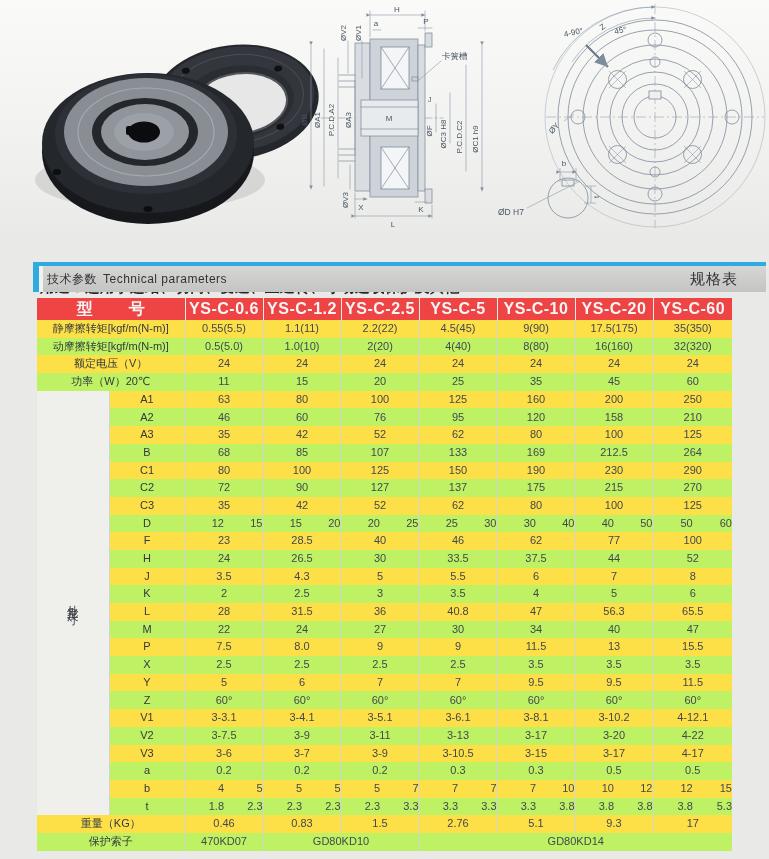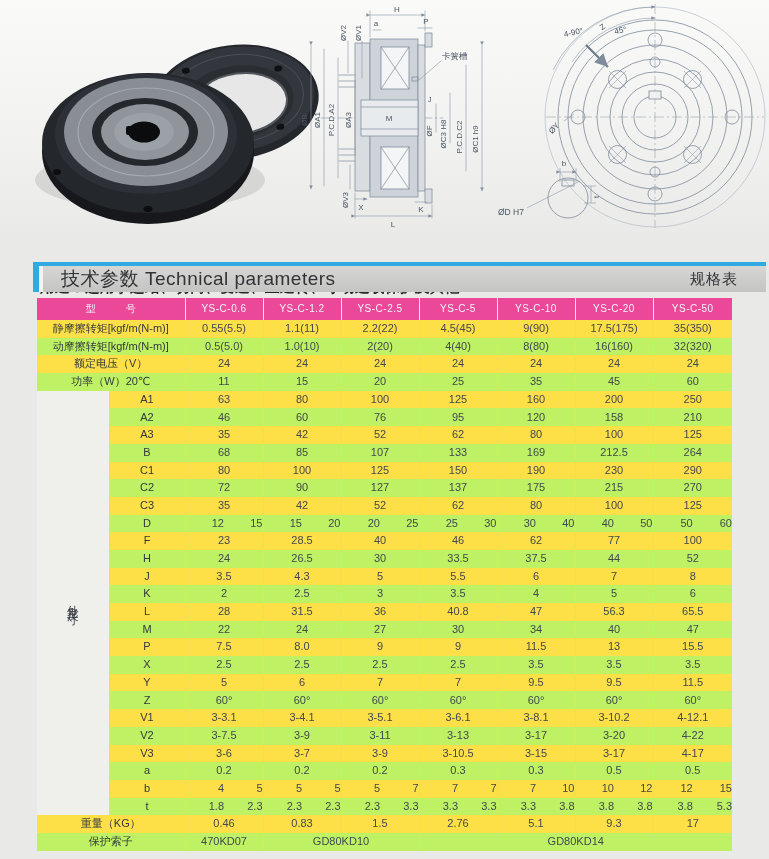--- a/index.html
+++ b/index.html
@@ -31,43 +31,43 @@
     background:linear-gradient(180deg,#d6d6d5,#c4c4c3);
     border-top:4px solid #30abe2;
     box-sizing:content-box;
     display:flex;align-items:center;
   }
   .section-bar .accent{
     width:6px;height:26px;background:#30abe2;flex:0 0 auto;
   }
   .section-bar .gap{width:4px;height:26px;background:#f2f2f1;flex:0 0 auto;}
   .section-bar .title{
-    margin-left:18px;font-size:19px;color:#323335;letter-spacing:.5px;
+    margin-left:4px;font-size:12px;color:#323335;letter-spacing:.5px;
   }
   .section-bar .title .en{margin-left:6px;}
   .section-bar .right-label{
     margin-left:auto;margin-right:28px;font-size:15px;color:#323335;letter-spacing:1px;
   }
 
   
   .table-wrap{position:absolute;top:298px;left:37px;}
   table.spec{
     border-collapse:collapse;table-layout:fixed;width:695px;
     font-size:11px;color:#42484e;
   }
   table.spec th,table.spec td{
     padding:0;text-align:center;vertical-align:middle;
     height:17.7px;line-height:1.05;
     border-right:1px solid rgba(130,142,152,.22);
     overflow:hidden;white-space:nowrap;
   }
   table.spec th:last-child,table.spec td:last-child{border-right:none;}
   tr.head-row th{
-    height:22px;background:#ec4899;color:#f3f5f6;
-    font-weight:400;font-size:10px;letter-spacing:.5px;
+    height:22px;background:#ef4444;color:#f3f5f6;
+    font-weight:700;font-size:16px;letter-spacing:.5px;
     border-right:1px solid rgba(255,255,255,.18);
   }
   tr.head-row th.model-label{letter-spacing:10px;text-indent:10px;}
   tr.base{background:#fde047;}
   tr.alt{background:#bef264;}
   td.rlabel{color:#33383d;}
   td.group{
     background:#efefec;border-right:1px solid rgba(130,142,152,.25);
   }
   td.group .vtext{
@@ -300,21 +300,21 @@
         </colgroup>
         <thead>
           <tr class="head-row">
             <th class="model-label" colspan="2">型　号</th>
             <th>YS-C-0.6</th>
             <th>YS-C-1.2</th>
             <th>YS-C-2.5</th>
             <th>YS-C-5</th>
             <th>YS-C-10</th>
             <th>YS-C-20</th>
-            <th>YS-C-50</th>
+            <th>YS-C-60</th>
           </tr>
         </thead>
         <tbody>
           <tr class="base">
             <td class="rlabel" colspan="2">静摩擦转矩[kgf/m(N-m)]</td>
             <td class="val">0.55(5.5)</td>
             <td class="val">1.1(11)</td>
             <td class="val">2.2(22)</td>
             <td class="val">4.5(45)</td>
             <td class="val">9(90)</td>

